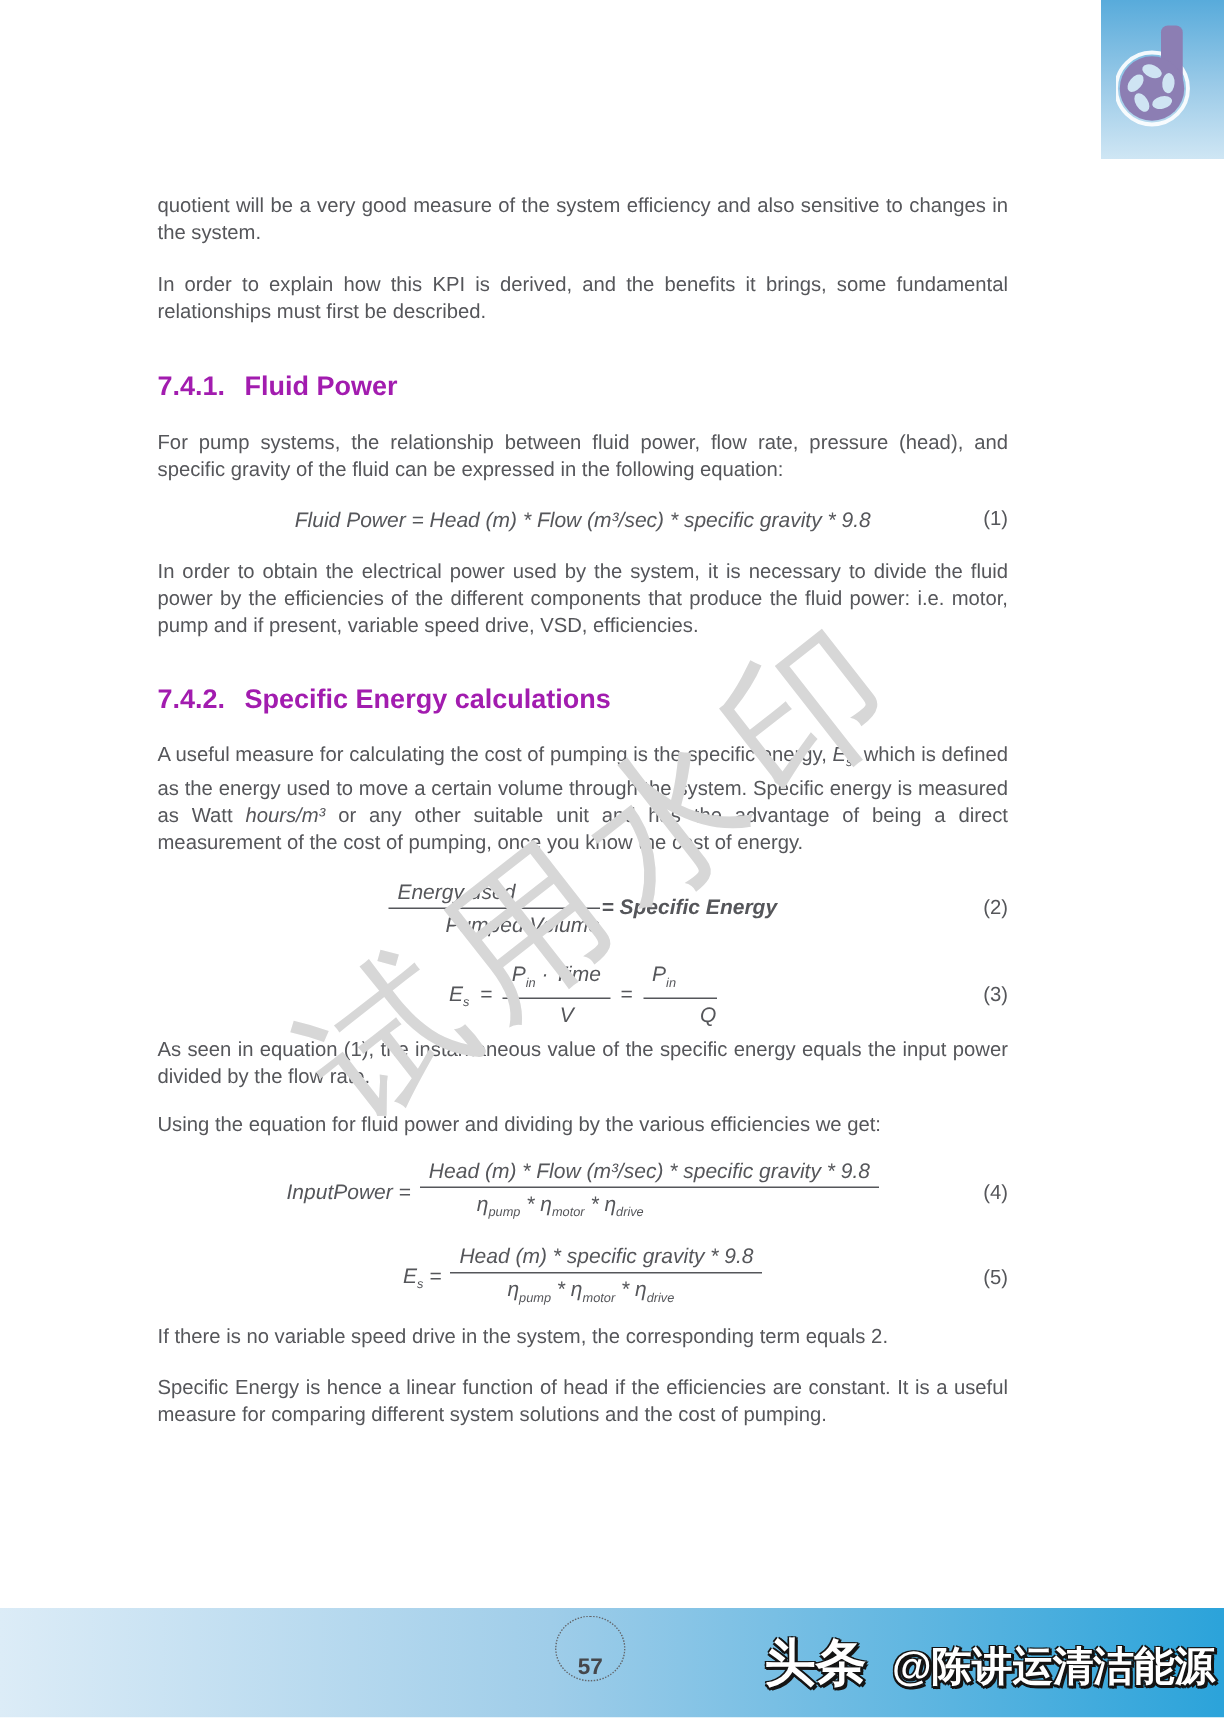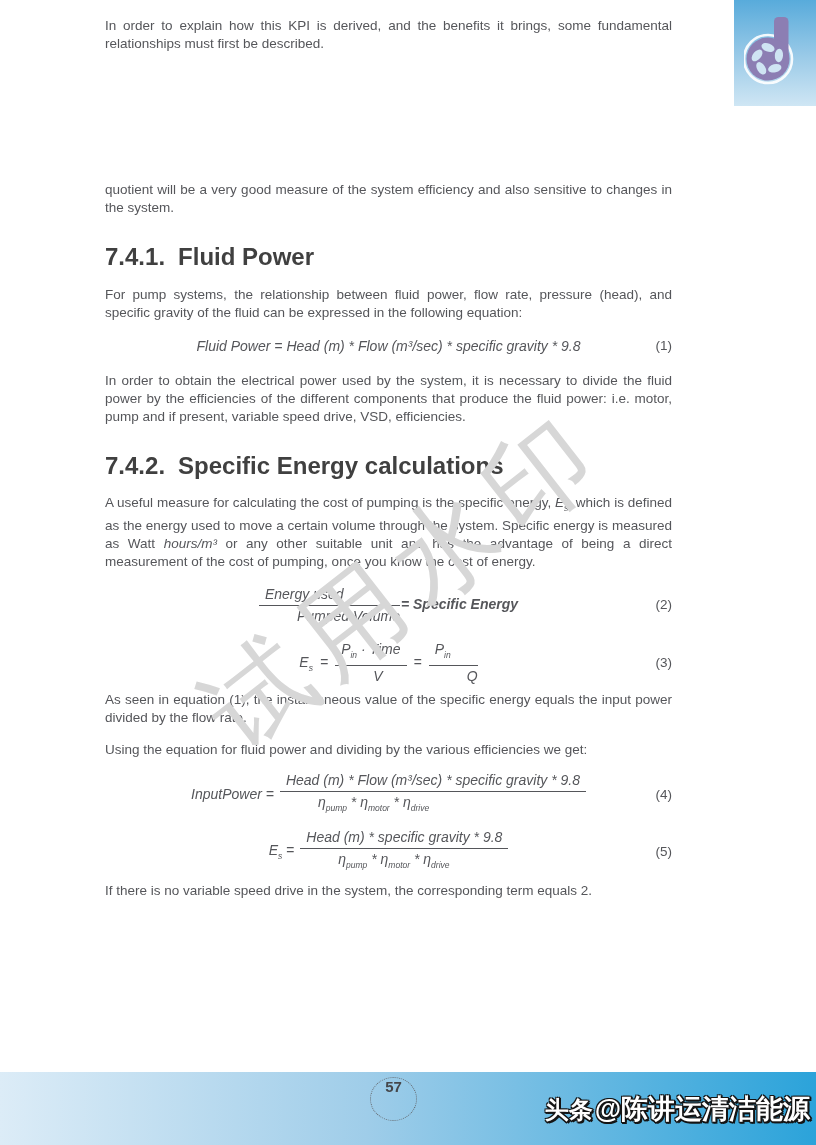--- a/index.html
+++ b/index.html
@@ -22,21 +22,21 @@
 
   
   .content {
     position:absolute; left:105px; top:0; width:567px;
     font-size:13.5px; line-height:18px; color:#55565a;
   }
   .para { text-align:justify; }
   .para i { font-style:italic; }
   .para sub { font-size:8.5px; }
 
-  .sec { color:#404040; font-size:24px; line-height:20px; font-weight:bold; }
+  .sec { color:#a21caf; font-size:18px; line-height:20px; font-weight:bold; }
   .sec-num { display:inline-block; margin-right:13px; }
 
   .equation {
     position:relative; text-align:center; font-style:italic;
     font-size:14px; line-height:18px;
   }
   .eq-num {
     position:absolute; right:0; top:50%; transform:translateY(-50%);
     font-style:normal; font-size:13.5px;
   }
@@ -66,30 +66,30 @@
 
   
   .footer-bar {
     position:absolute; left:0; bottom:0; width:816px; height:73px;
     background:linear-gradient(90deg,#dcecf7 0%, #9fcde9 45%, #2ba3da 100%);
     z-index:30;
   }
   .page-circle {
     position:absolute; left:370px; top:5px; width:47px; height:44px;
     border:1.5px dotted #63666b; border-radius:50%;
-    display:flex; align-items:flex-start; justify-content:center;
+    display:flex; align-items:flex-end; justify-content:center;
     color:#45474b; font-weight:bold; font-size:15px; font-style:normal;
   }
   .brand {
     position:absolute; right:6px; top:50%; transform:translateY(-50%);
     color:#ffffff; font-size:27px; font-weight:bold; white-space:nowrap;
     text-shadow:2px 2px 0 #141414,-1px -1px 0 #141414,1px -1px 0 #141414,
                 -1px 1px 0 #141414,2px 0 0 #141414,0 2px 0 #141414;
   }
-  .brand-bold { font-size:24px; font-weight:900; margin-right:2px; }
+  .brand-bold { font-size:34px; font-weight:900; margin-right:17px; }
 </style>
 </head>
 <body>
 
 <div class="page">
 
   <div class="logo-box">
     <svg width="62" height="80" viewBox="0 0 62 80" aria-hidden="true">
 
       <circle cx="24" cy="46" r="24" fill="none" stroke="#ffffff" stroke-width="2.6" opacity="0.9"></circle>
@@ -103,23 +103,23 @@
         <ellipse cx="24" cy="34.5" rx="6.8" ry="4.1" transform="rotate(72 24 46) rotate(22 24 34.5)"></ellipse>
         <ellipse cx="24" cy="34.5" rx="6.8" ry="4.1" transform="rotate(144 24 46) rotate(22 24 34.5)"></ellipse>
         <ellipse cx="24" cy="34.5" rx="6.8" ry="4.1" transform="rotate(216 24 46) rotate(22 24 34.5)"></ellipse>
         <ellipse cx="24" cy="34.5" rx="6.8" ry="4.1" transform="rotate(288 24 46) rotate(22 24 34.5)"></ellipse>
       </g>
     </svg>
   </div>
 
   <div class="content">
 
+    <p class="para mt128">quotient will be a very good measure of the system efficiency and also sensitive to changes in the system.</p>
+
     <p class="para mt17">In order to explain how this KPI is derived, and the benefits it brings, some fundamental relationships must first be described.</p>
-
-    <p class="para mt128">quotient will be a very good measure of the system efficiency and also sensitive to changes in the system.</p>
 
     <h2 class="sec mt30"><span class="sec-num">7.4.1.</span><span>Fluid Power</span></h2>
 
     <p class="para mt19">For pump systems, the relationship between fluid power, flow rate, pressure (head), and specific gravity of the fluid can be expressed in the following equation:</p>
 
     <div class="equation mt15">
       <span>Fluid Power = Head (m) * Flow (m³/sec) * specific gravity * 9.8</span>
       <span class="eq-num">(1)</span>
     </div>
 
@@ -164,20 +164,21 @@
     <div class="equation mt12">
       <span class="eq-lhs"><span>E</span><sub>s</sub> <span>=</span></span><span class="frac">
         <span class="num">Head (m) * specific gravity * 9.8</span>
         <span class="den"><span>η</span><sub>pump</sub><span> * </span><span>η</span><sub>motor</sub><span> * </span><span>η</span><sub>drive</sub></span>
       </span>
       <span class="eq-num">(5)</span>
     </div>
 
     <p class="para mt8">If there is no variable speed drive in the system, the corresponding term equals 2.</p>
 
+    <p class="para mt16">Specific Energy is hence a linear function of head if the efficiencies are constant. It is a useful measure for comparing different system solutions and the cost of pumping.</p>
 
   </div>
 
   <div class="watermark">试用水印</div>
 
   <div class="footer-bar">
     <div class="page-circle">
       <span>57</span>
     </div>
     <div class="brand">

